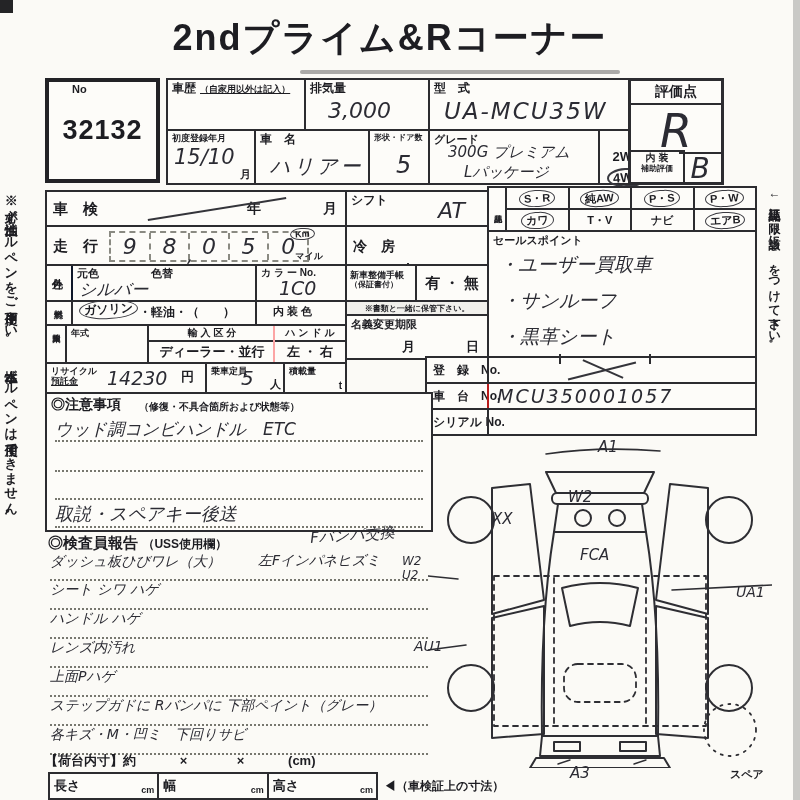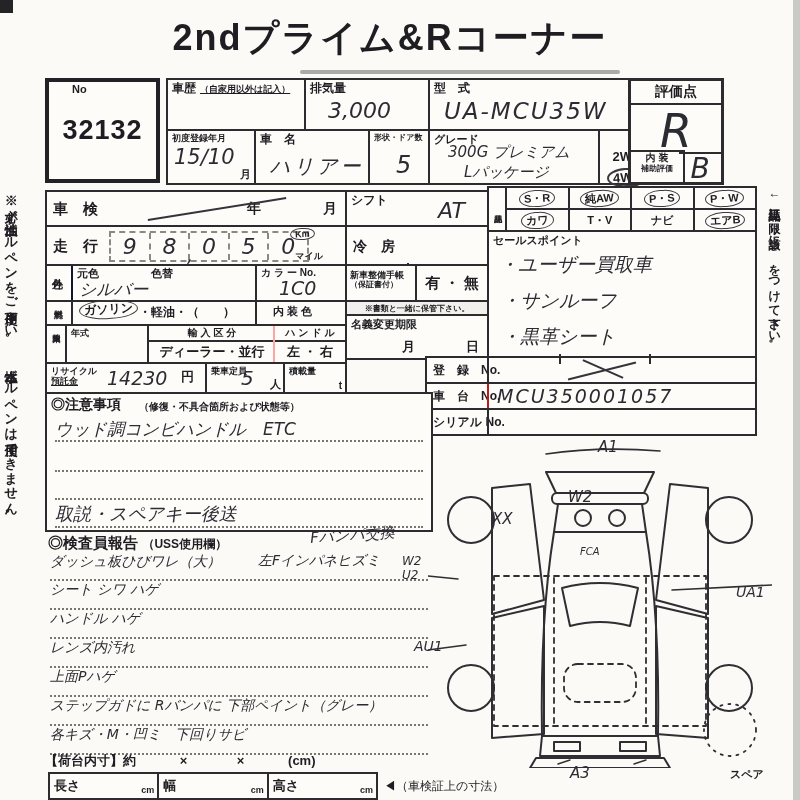--- a/index.html
+++ b/index.html
@@ -285,21 +285,21 @@
     </div>
     <div style="flex:1;border-right:2px solid #2c2c30;position:relative;">
       <span class="lbl" style="position:absolute;left:4px;top:5px;font-size:13px;">幅</span>
       <span class="lbl sm" style="position:absolute;right:3px;bottom:3px;">cm</span>
     </div>
     <div style="flex:1;position:relative;">
       <span class="lbl" style="position:absolute;left:4px;top:5px;font-size:13px;">高さ</span>
       <span class="lbl sm" style="position:absolute;right:3px;bottom:3px;">cm</span>
     </div>
   </div>
-  <div class="abs" style="left:384px;top:778px;font-weight:normal;font-size:12px;">◀（車検証上の寸法）</div>
+  <div class="abs" style="left:384px;top:778px;font-weight:bold;font-size:12px;">◀（車検証上の寸法）</div>
 
   <div class="abs" style="left:428px;top:438px;width:344px;height:330px;">
     <svg viewBox="0 0 344 330" width="344" height="330">
       <g stroke="#2e2e33" stroke-width="2" fill="none" stroke-linejoin="round" stroke-linecap="round">
 
         <path d="M118,16 Q172,8 232,13" stroke-width="1.6"></path>
         <line x1="244" y1="152" x2="344" y2="147" stroke-width="1.6"></line>
         <line x1="0" y1="212" x2="38" y2="207" stroke-width="1.6"></line>
         <line x1="0" y1="138" x2="30" y2="141" stroke-width="1.6"></line>
 
@@ -337,21 +337,21 @@
         <line x1="130" y1="326" x2="142" y2="322" stroke-width="1.4"></line>
         <line x1="206" y1="326" x2="218" y2="322" stroke-width="1.4"></line>
 
         <circle cx="302" cy="292" r="26" stroke-dasharray="2 6" stroke-width="1.8"></circle>
       </g>
     </svg>
 
     <span class="hw" style="position:absolute;left:170px;top:0;font-size:15px;">A1</span>
     <span class="hw" style="position:absolute;left:140px;top:50px;font-size:15px;">W2</span>
     <span class="hw" style="position:absolute;left:64px;top:72px;font-size:15px;">XX</span>
-    <span class="hw" style="position:absolute;left:152px;top:108px;font-size:10px;">FCA</span>
+    <span class="hw" style="position:absolute;left:152px;top:108px;font-size:15px;">FCA</span>
     <span class="hw" style="position:absolute;left:-26px;top:116px;font-size:12px;">W2</span>
     <span class="hw" style="position:absolute;left:-26px;top:130px;font-size:12px;">U2</span>
     <span class="hw" style="position:absolute;left:308px;top:146px;font-size:14px;">UA1</span>
     <span class="hw" style="position:absolute;left:-14px;top:200px;font-size:14px;">AU1</span>
     <span class="hw" style="position:absolute;left:142px;top:326px;font-size:15px;">A3</span>
     <span class="lbl" style="position:absolute;left:302px;top:330px;font-size:11px;">スペア</span>
   </div>
 
 </div>
 

